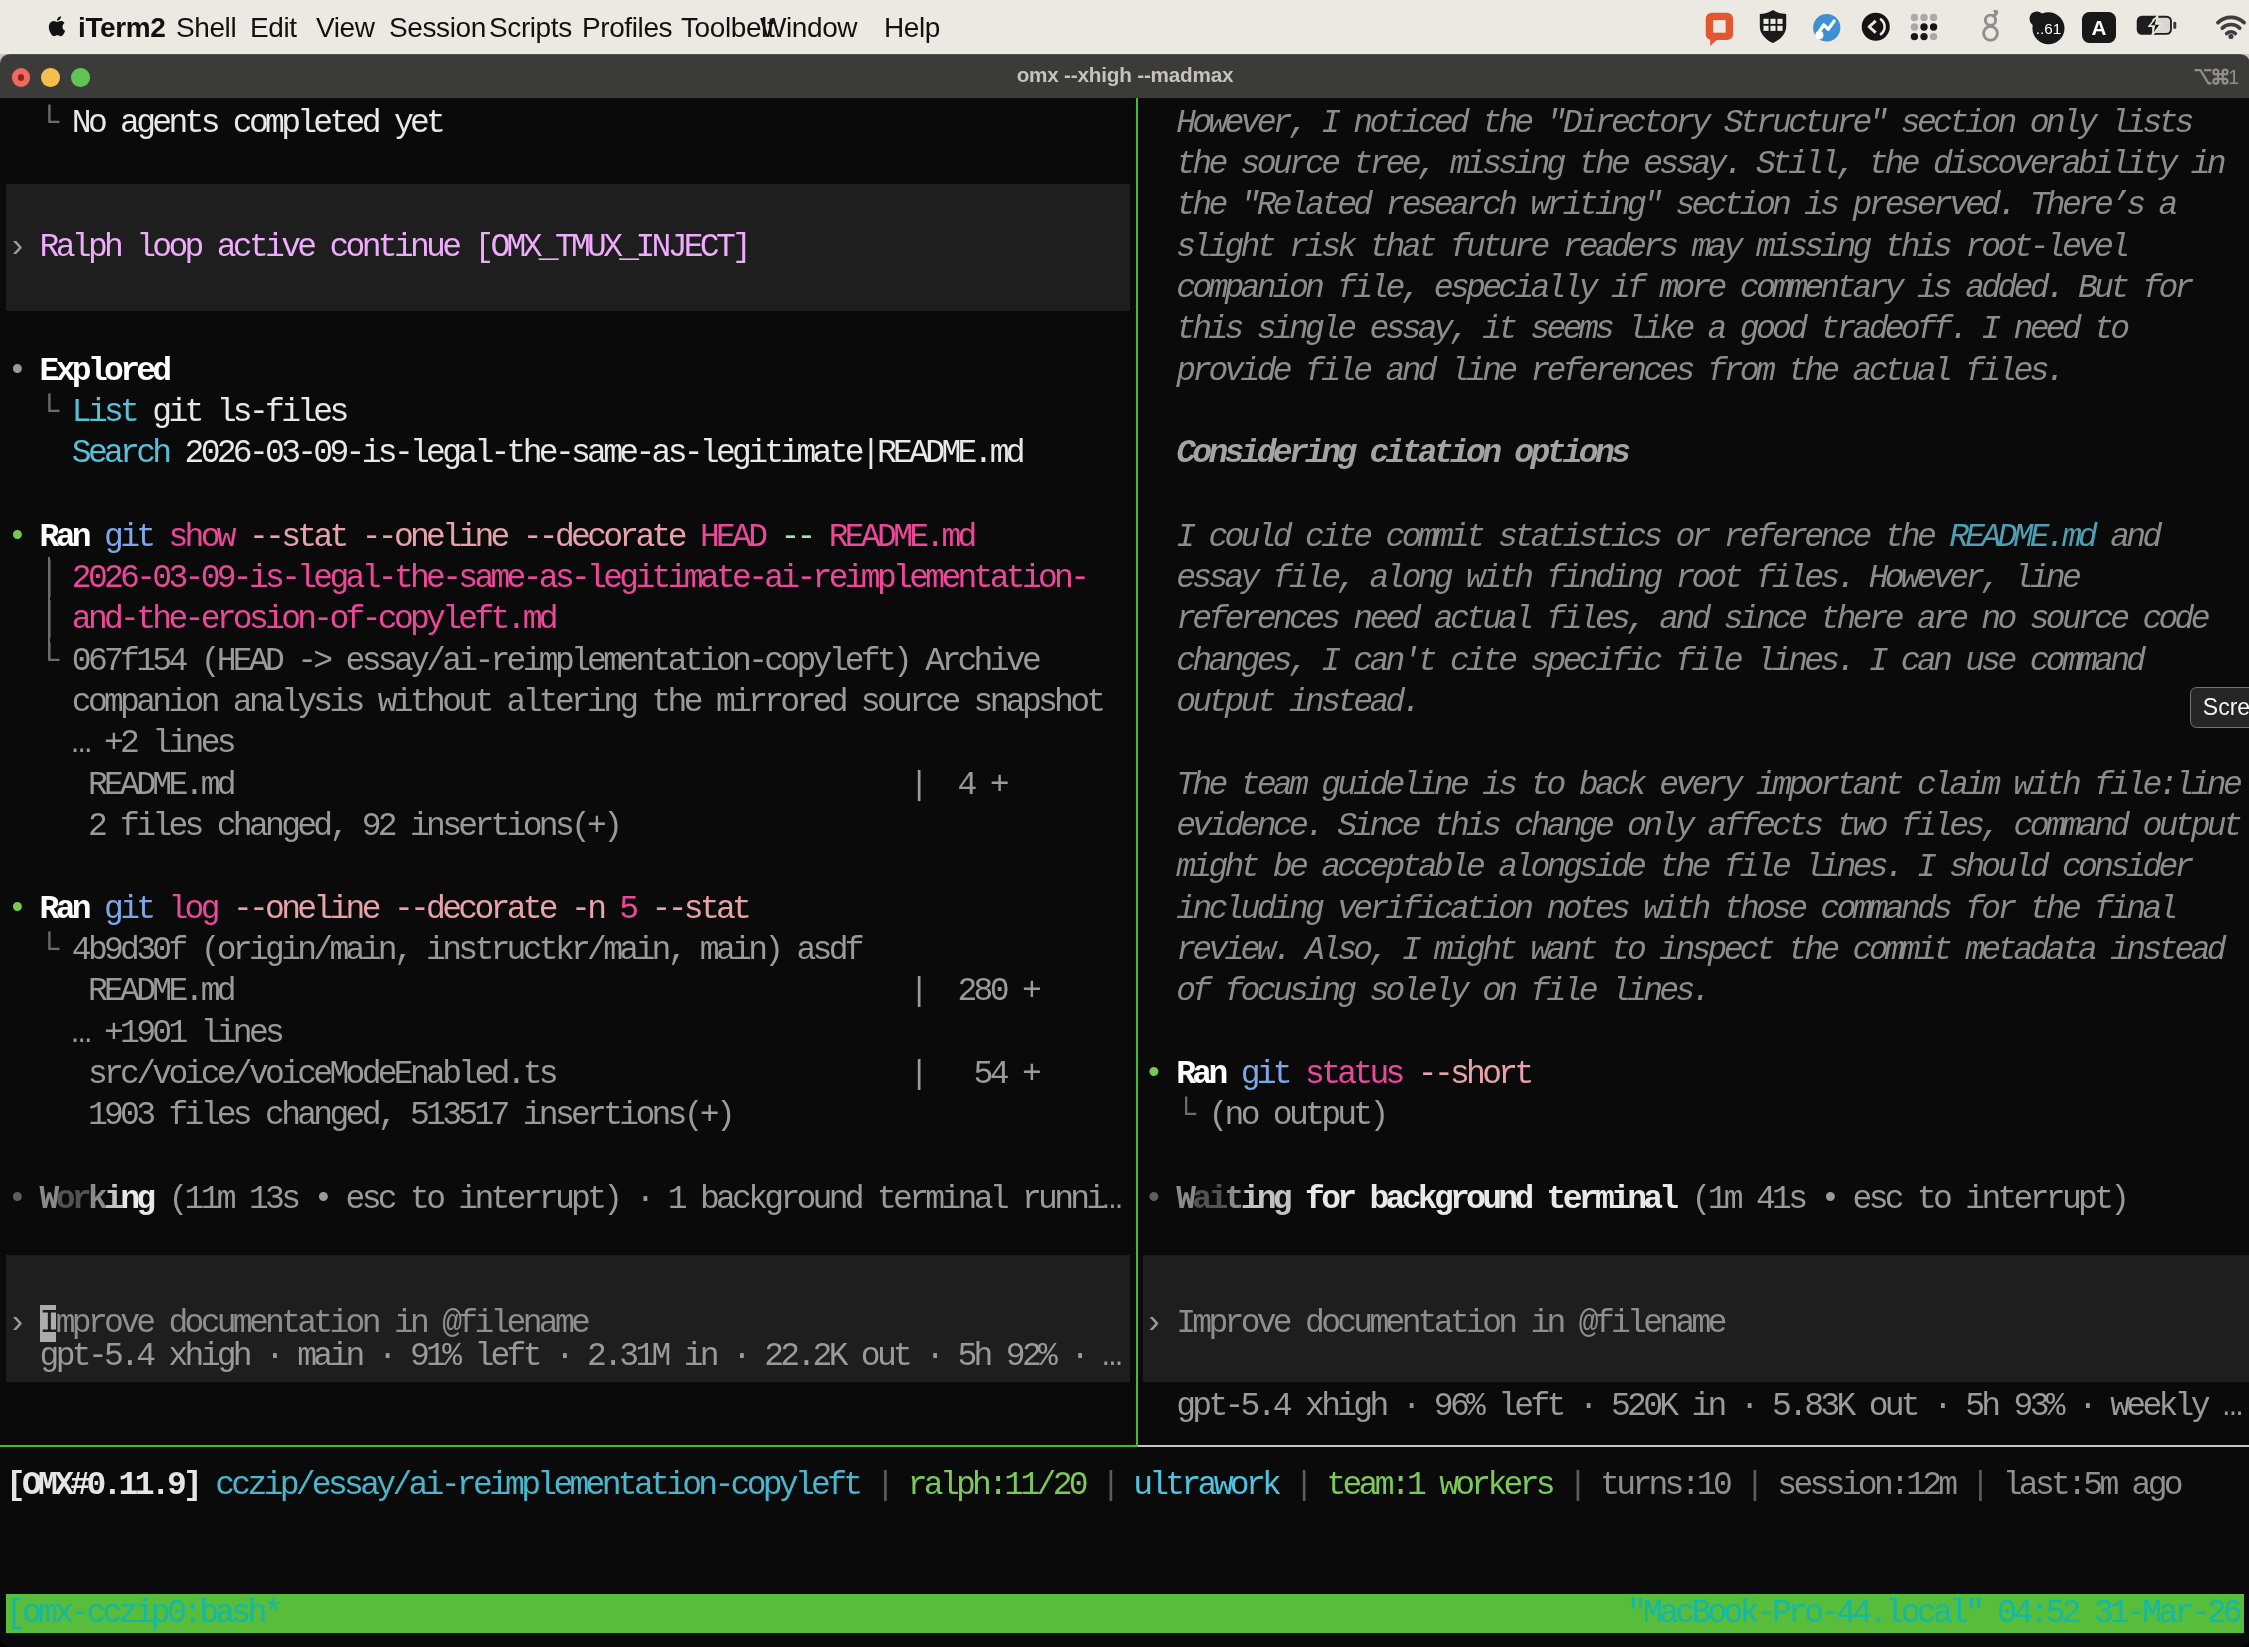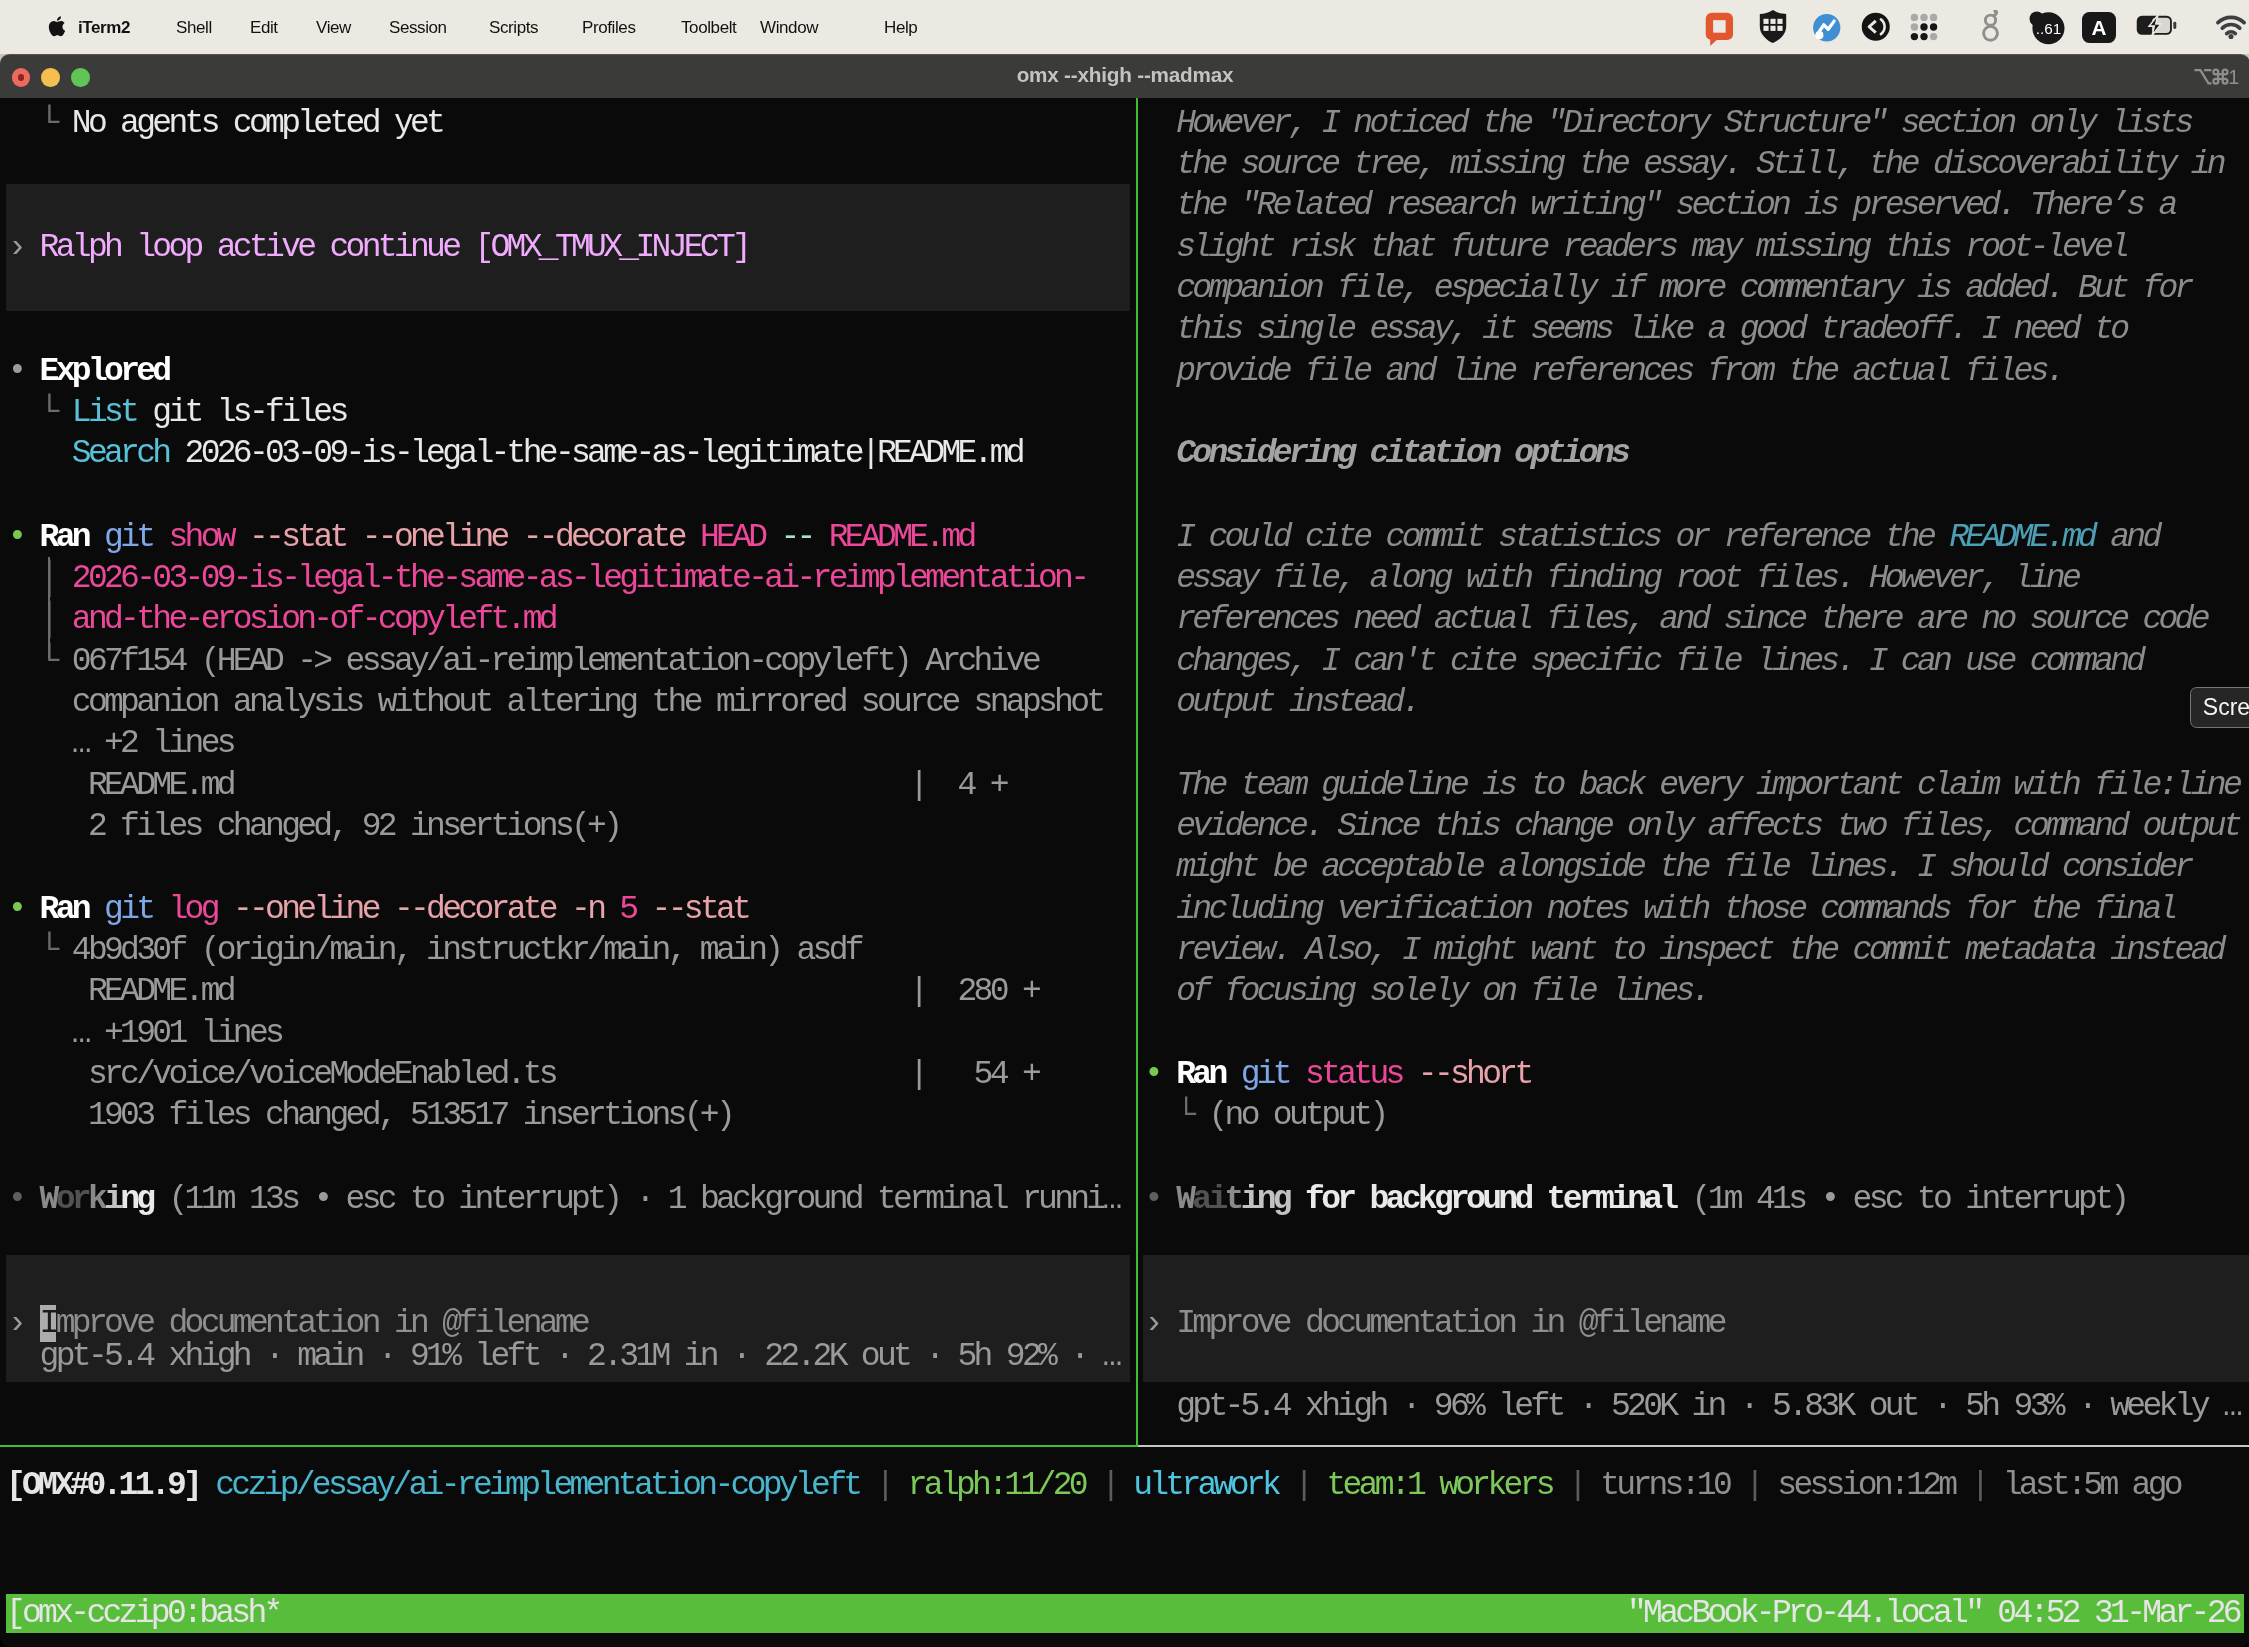--- a/index.html
+++ b/index.html
@@ -1,17 +1,17 @@
 <!DOCTYPE html>
 <html style="font-size:11.8px"><head><meta charset="utf-8"><style>
 *{margin:0;padding:0;box-sizing:border-box}
 html,body{width:2250px;height:1648px;background:#000;overflow:hidden;position:relative;
  font-family:"Liberation Sans",sans-serif;-webkit-font-smoothing:antialiased}
 #menubar{position:absolute;left:0;top:0;width:2250px;height:54px;background:#EBE9E1}
-#menubar .mi{position:absolute;top:0;height:54px;line-height:55px;font-size:17px;letter-spacing:-0.4px;color:#121212;white-space:pre}
+#menubar .mi{position:absolute;top:0;height:54px;line-height:55px;font-size:28px;letter-spacing:-0.4px;color:#121212;white-space:pre}
 #wall{position:absolute;left:0;top:54px;width:2250px;height:52px;background:#C9C5BC}
 #titlebar{position:absolute;left:0;top:54px;width:2250px;height:44px;background:#3B3B3A;border-radius:9.6px 9.6px 0 0;
  box-shadow:inset 0 0.7px 0 rgba(255,255,255,.16)}
 .tl{position:absolute;top:68px;width:18.5px;height:18.5px;border-radius:50%}
 #ttl{position:absolute;top:54px;left:0;width:2250px;height:44px;text-align:center;line-height:42px;
  font-size:20.7px;font-weight:bold;color:#C4C3C1;letter-spacing:-0.2px}
 #term{position:absolute;left:0;top:98px;width:2250px;height:1549px;background:#0A0A0A;border-radius:0 0 10.3px 10.3px}
 .box{position:absolute;background:#1E1E1E}
 pre{position:absolute;font-family:"Liberation Mono",monospace;font-size:33px;line-height:41px;
  letter-spacing:-3.7px;white-space:pre;color:#E8E8E8;font-kerning:none}
@@ -20,21 +20,21 @@
 .pv{color:#ec4899}.pk{color:#E8A2AA}.mg{color:#A6E2C6}.gn{color:#76CA4F}
 .it{font-style:italic;color:#8C8C8C}.itb{font-style:italic;font-weight:bold;color:#A3A3A3}
 .icy{font-style:italic;color:#4C9FB4}
 .ph{color:#8E8E8E}.cur{background:#ACACAC;color:#1C1C1C}
 .sep{color:#5C5C5C}.ow{font-weight:bold;color:#e5e5e5}.ocy{color:#49B6CE}.ogn{color:#7CC85A}
 .ocb{color:#4FC4E0}.ogy{color:#8F8F8F}
 #vdiv{position:absolute;left:1136px;top:98px;width:2.2px;height:1347px;background:#3FBE32}
 #hgrn{position:absolute;left:0;top:1445px;width:1138px;height:2.2px;background:#3FBE32}
 #hgry{position:absolute;left:1138px;top:1445px;width:1112px;height:2.2px;background:#C6C6C6}
 #tmuxbar{position:absolute;left:5.9px;top:1594px;width:2238px;height:39px;background:#58BD3B}
-.tmx{font-size:33px;letter-spacing:-3.7px;color:#e5e5e5}
+.tmx{font-size:33px;letter-spacing:-3.7px;color:#14b8a6}
 #scre{position:absolute;left:2190px;top:687px;width:66px;height:41px;background:#262626;
  border:1.5px solid #757575;border-radius:6.6px;color:#F5F5F5;font-size:23px;line-height:38px;padding-left:11.8px}
 .b1{font-weight:bold;color:#8A8A8A}.b3{font-weight:bold;color:#525252}
 .b4{font-weight:bold;color:#8A8A8A}.b5{font-weight:bold;color:#C2C2C2}.b6{font-weight:bold;color:#E9E9E9}
 .gb{color:#5E5E5E}</style></head><body>
 <div id="menubar">
 <svg style="position:absolute;left:47px;top:15.5px" width="20" height="22" viewBox="0 0 24 26">
       <path d="M12.152 6.896c-.948 0-2.415-1.078-3.96-1.04-2.04.027-3.91 1.183-4.961 3.014-2.117 3.675-.546 9.103 1.519 12.09 1.013 1.454 2.208 3.09 3.792 3.03 1.52-.065 2.09-.987 3.935-.987 1.831 0 2.35.987 3.96.948 1.637-.026 2.676-1.48 3.676-2.948 1.156-1.688 1.636-3.325 1.662-3.415-.039-.013-3.182-1.221-3.22-4.857-.026-3.04 2.48-4.494 2.597-4.559-1.429-2.09-3.623-2.324-4.39-2.376-2-.156-3.675 1.09-4.61 1.09zM15.53 3.83c.843-1.012 1.4-2.427 1.245-3.83-1.207.052-2.662.805-3.532 1.818-.78.896-1.454 2.338-1.273 3.714 1.338.104 2.715-.688 3.559-1.701" fill="#121212"></path>
     </svg>
 <span class="mi" style="left:78px;font-weight:bold;">iTerm2</span>

